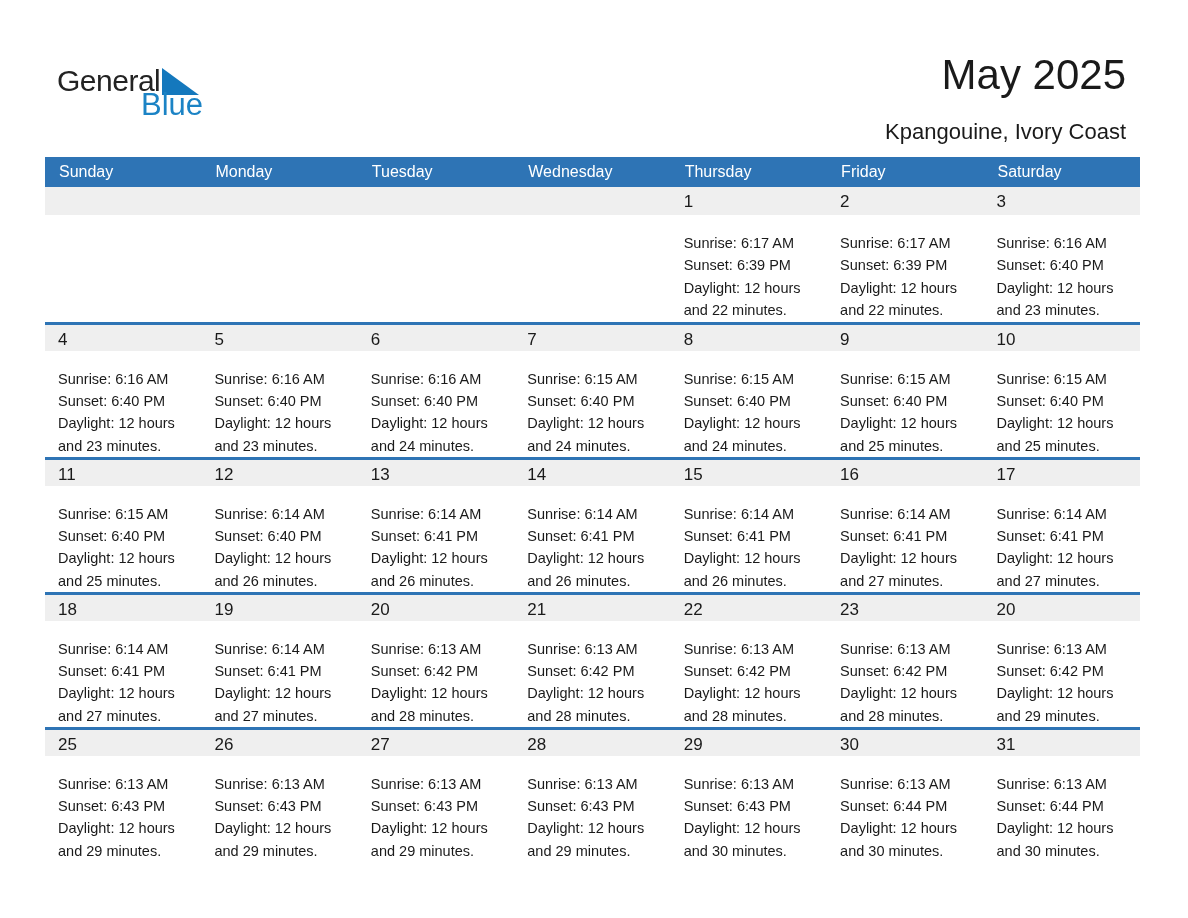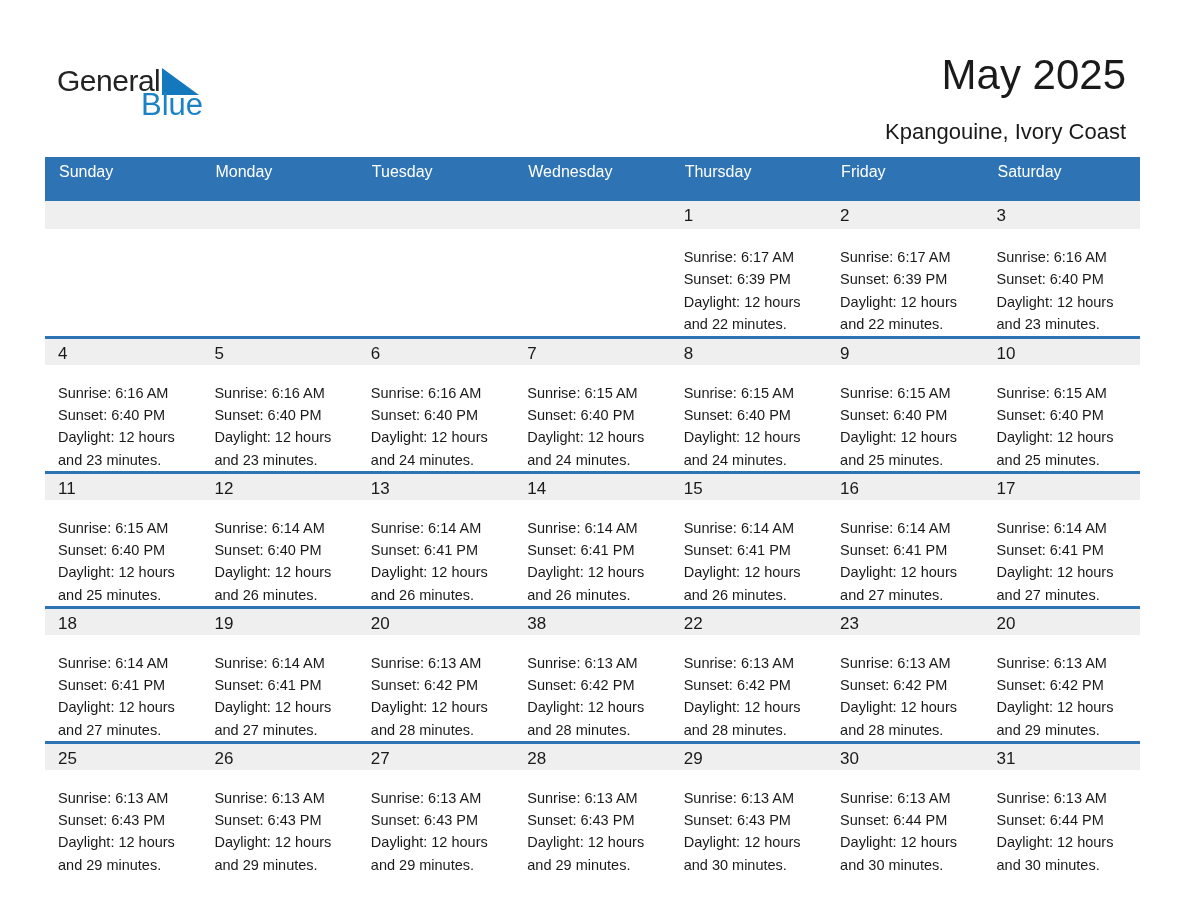--- a/index.html
+++ b/index.html
@@ -24,21 +24,21 @@
   }
   .logo-row2 { font-size: 31px; font-weight: 500; color: var(--logo-blue, #1B83C5); text-align: right; margin-top: -7px; padding-right: 2px; line-height: 1; }
 
   
   .titles { position: absolute; right: 62px; top: 52px; text-align: right; color: var(--text-black, #1a1a1a); }
   .month-title { font-size: 42px; line-height: 1.1; }
   .location { font-size: 22px; margin-top: 21px; }
 
   
   .calendar { position: absolute; left: 45px; top: 157px; width: 1095px; }
-  .weekday-row { display: flex; background: var(--header-blue, #2E74B5); height: 44px; }
+  .weekday-row { display: flex; background: var(--header-blue, #2E74B5); height: 30px; }
   .weekday-cell {
     flex: 1; box-sizing: border-box;
     color: #ffffff; font-size: 16px; line-height: 30px; padding-left: 14px;
     overflow: hidden; white-space: nowrap;
   }
   .week-row { display: flex; height: 135px; box-sizing: border-box; }
   .week-row.sep { border-top: 3px solid var(--separator-blue, #2E74B5); }
   .cell { flex: 1; display: flex; flex-direction: column; overflow: hidden; }
   .daynum {
     height: 28px; box-sizing: border-box;
@@ -271,21 +271,21 @@
           <div class="cell">
             <div class="daynum">20</div>
             <div class="cell-body">
               <div class="line">Sunrise: 6:13 AM</div>
               <div class="line">Sunset: 6:42 PM</div>
               <div class="line">Daylight: 12 hours</div>
               <div class="line">and 28 minutes.</div>
             </div>
           </div>
           <div class="cell">
-            <div class="daynum">38</div>
+            <div class="daynum">21</div>
             <div class="cell-body">
               <div class="line">Sunrise: 6:13 AM</div>
               <div class="line">Sunset: 6:42 PM</div>
               <div class="line">Daylight: 12 hours</div>
               <div class="line">and 28 minutes.</div>
             </div>
           </div>
           <div class="cell">
             <div class="daynum">22</div>
             <div class="cell-body">

